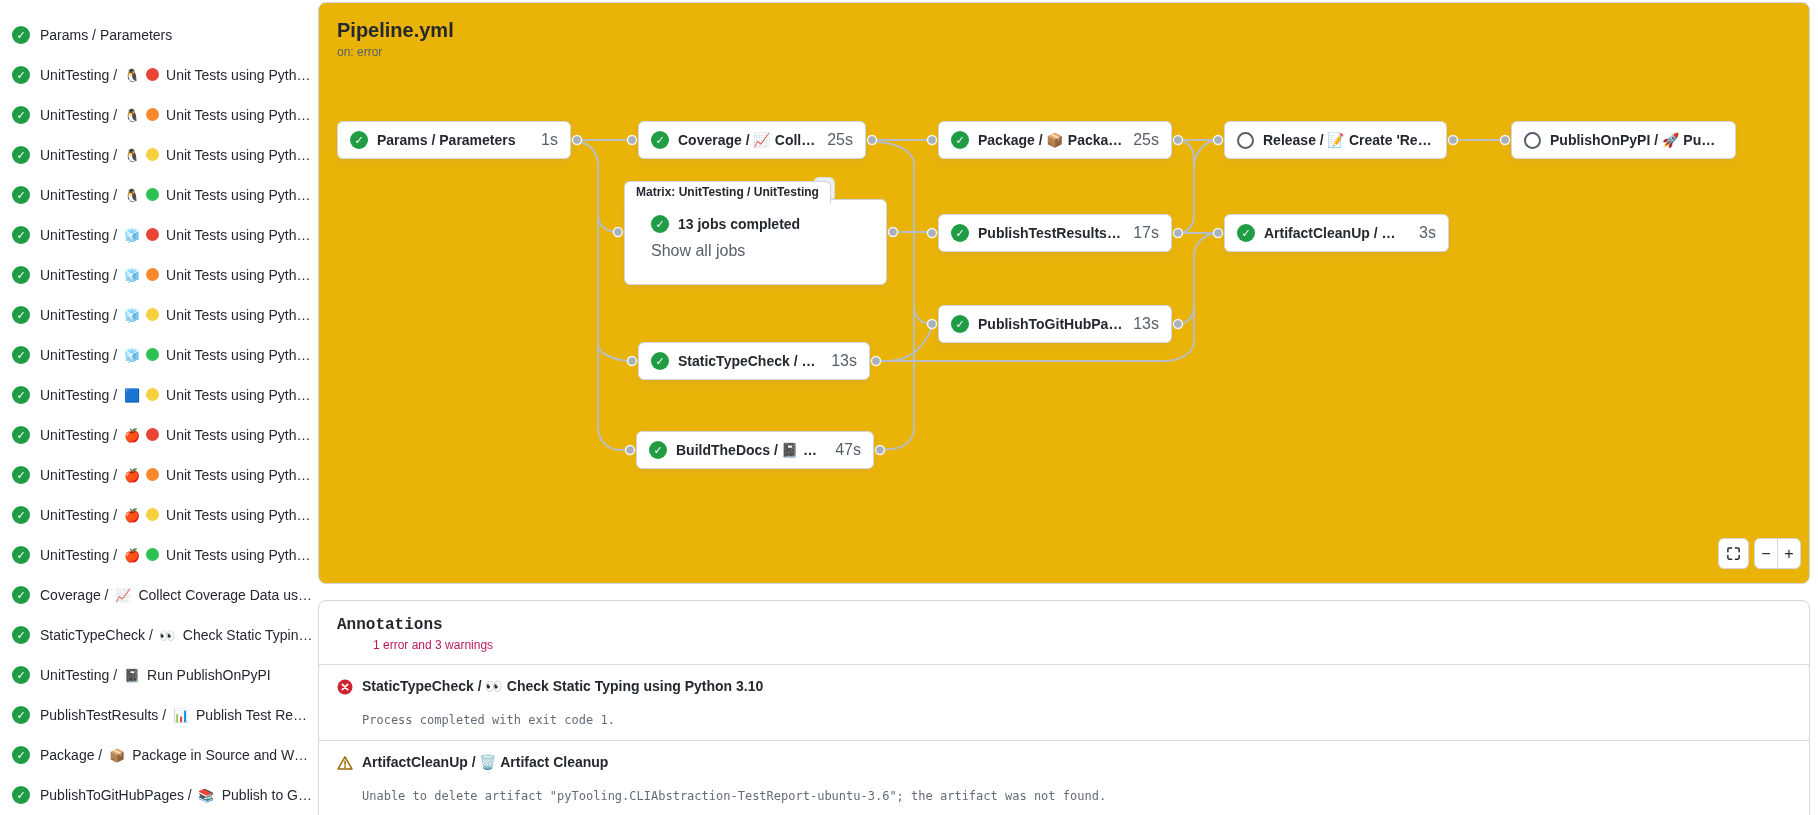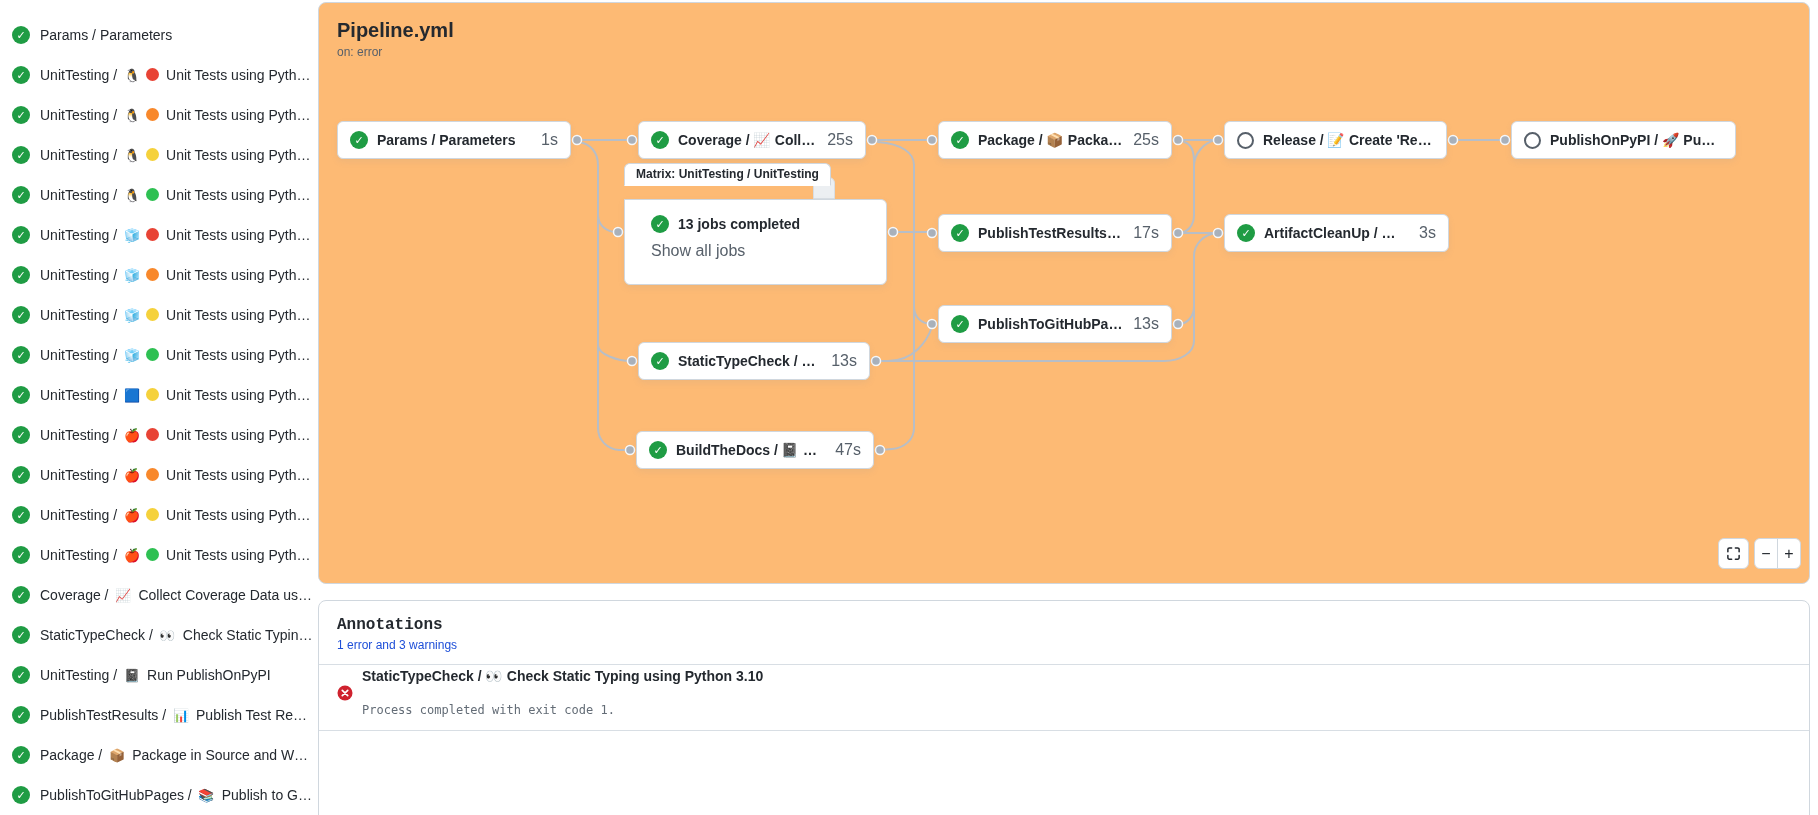--- a/index.html
+++ b/index.html
@@ -11,61 +11,61 @@
   .job-row { display:flex; align-items:center; height:40px; padding:0 4px 0 12px; cursor:pointer; }
   .check { flex:0 0 18px; width:18px; height:18px; border-radius:50%; background:#1f9c44; color:#fff;
            display:flex; align-items:center; justify-content:center; font-size:11px; font-weight:700; margin-right:10px; }
   .jobtext { font-size:14px; color:#24292f; white-space:nowrap; overflow:hidden; text-overflow:ellipsis; }
   .jobtext .emoji { margin:0 3px; font-size:13px; }
   .dot { display:inline-block; width:13px; height:13px; border-radius:50%; vertical-align:-1px; margin:0 3px; }
   .dot.red{background:#e84335}.dot.orange{background:#f8882b}.dot.yellow{background:#f5d13b}.dot.green{background:#2ec052}
   .dot:not(.red):not(.orange):not(.yellow):not(.green){display:none}
 
   
-  .graph-card { position:absolute; left:318px; top:2px; width:1492px; height:582px; background:#fdba74;
+  .graph-card { position:absolute; left:318px; top:2px; width:1492px; height:582px; background:#eab308;
                 border:1px solid #d0d7de; border-radius:8px; overflow:hidden; }
   .graph-header { position:absolute; left:18px; top:16px; z-index:3; }
   .graph-title { font-size:20px; font-weight:700; color:#24292f; }
   .graph-sub { font-size:12px; color:#57606a; margin-top:3px; }
   .edges { position:absolute; left:0; top:0; z-index:0; }
 
   .node { position:absolute; height:38px; z-index:1; background:#fff; border:1px solid #d0d7de; border-radius:6px;
           display:flex; align-items:center; gap:9px; padding:0 12px; cursor:pointer;
           box-shadow:0 3px 6px rgba(140,149,159,0.12); }
   .nlabel { flex:1 1 auto; min-width:0; font-size:14px; font-weight:600; white-space:nowrap; overflow:hidden; text-overflow:ellipsis; }
   .ndur { flex:0 0 auto; font-size:16px; color:#57606a; }
   .st { flex:0 0 18px; width:18px; height:18px; border-radius:50%; display:flex; align-items:center; justify-content:center; }
   .st.ok { background:#1f9c44; color:#fff; font-size:11px; font-weight:700; }
   .st.skip { background:transparent; border:2px solid #57606a; width:17px; height:17px; flex-basis:17px; }
 
   .matrix-ghost { position:absolute; left:494px; top:174px; width:22px; height:22px; background:#eceff2;
                   border:1px solid #d8dee4; border-radius:6px 6px 0 0; z-index:1; }
-  .matrix-tab { position:absolute; left:305px; top:160px; height:23px; z-index:3; background:#fff;
+  .matrix-tab { position:absolute; left:305px; top:178px; height:23px; z-index:3; background:#fff;
                 border:1px solid #d0d7de; border-bottom:1px solid #fff; border-radius:6px 6px 0 0;
                 font-size:12px; font-weight:700; line-height:21px; padding:0 11px; }
   .matrix-body { position:absolute; left:305px; top:196px; width:263px; height:86px; z-index:2; background:#fff;
                  border:1px solid #d0d7de; border-radius:0 6px 6px 6px; box-shadow:0 3px 6px rgba(140,149,159,0.12);
                  padding:15px 16px 0 26px; }
   .matrix-row { display:flex; align-items:center; gap:9px; font-size:14px; font-weight:600; }
   .show-jobs { display:inline-block; margin-top:9px; font-size:16px; color:#57606a; cursor:pointer; }
 
   .ctrl-fullscreen { position:absolute; left:1399px; top:535px; width:31px; height:31px; z-index:3; background:#fff;
                      border:1px solid #d0d7de; border-radius:6px; display:flex; align-items:center; justify-content:center; cursor:pointer; }
   .ctrl-zoom { position:absolute; left:1435px; top:535px; width:47px; height:31px; z-index:3; background:#fff;
                border:1px solid #d0d7de; border-radius:6px; display:flex; }
   .ctrl-zoom span { flex:1; display:flex; align-items:center; justify-content:center; font-size:16px; color:#24292f; cursor:pointer; }
   .ctrl-zoom .zin { border-left:1px solid #d0d7de; }
 
   
   .ann-card { position:absolute; left:318px; top:600px; width:1492px; height:230px; background:#fff;
               border:1px solid #d0d7de; border-radius:8px; overflow:hidden; }
   .ann-header { padding:15px 16px 12px 18px; }
   .ann-title { font-size:16px; font-weight:700;font-family:Liberation Mono, monospace; }
-  .ann-sub { font-size:12px; color:#1d4ed8; margin-top:4px; }
-  .ann-item { display:flex; align-items:center; padding:3px 16px 13px 18px; border-top:1px solid #d8dee4; }
+  .ann-sub { font-size:12px; color:#be185d; margin-top:4px;margin-left:36px; }
+  .ann-item { display:flex; align-items:flex-start; padding:13px 16px 13px 18px; border-top:1px solid #d8dee4; }
   .ann-icon { flex:0 0 16px; margin:1px 9px 0 0; }
   .ann-item-title { font-size:14px; font-weight:600; color:#24292f; }
   .ann-item-msg { font-size:12px; color:#636c76; margin-top:19px;
                   font-family:"DejaVu Sans Mono","Liberation Mono",monospace; }
   .ann-footer-line { border-top:1px solid #d8dee4; }
 </style>
 </head>
 <body>
 
 <div class="sidebar" id="jobs-sidebar">
@@ -301,15 +301,26 @@
     <svg class="ann-icon" width="16" height="16" viewBox="0 0 16 16">
       <circle cx="8" cy="8" r="7.5" fill="#cf222e"></circle>
       <path d="M5.3 5.3 L10.7 10.7 M10.7 5.3 L5.3 10.7" stroke="#fff" stroke-width="1.7" stroke-linecap="round"></path>
     </svg>
     <div>
       <div class="ann-item-title">StaticTypeCheck / 👀 Check Static Typing using Python 3.10</div>
       <div class="ann-item-msg">Process completed with exit code 1.</div>
     </div>
   </div>
 
+  <div class="ann-item">
+    <svg class="ann-icon" width="16" height="16" viewBox="0 0 16 16">
+      <path d="M8 1.8 L15 14 H1 Z" fill="none" stroke="#9a6700" stroke-width="1.5" stroke-linejoin="round"></path>
+      <path d="M8 6 v4" stroke="#9a6700" stroke-width="1.5" stroke-linecap="round"></path>
+      <circle cx="8" cy="12" r="0.9" fill="#9a6700"></circle>
+    </svg>
+    <div>
+      <div class="ann-item-title">ArtifactCleanUp / 🗑️ Artifact Cleanup</div>
+      <div class="ann-item-msg">Unable to delete artifact "pyTooling.CLIAbstraction-TestReport-ubuntu-3.6"; the artifact was not found.</div>
+    </div>
+  </div>
 
   <div class="ann-footer-line"></div>
 </div>
 
 </body></html>

